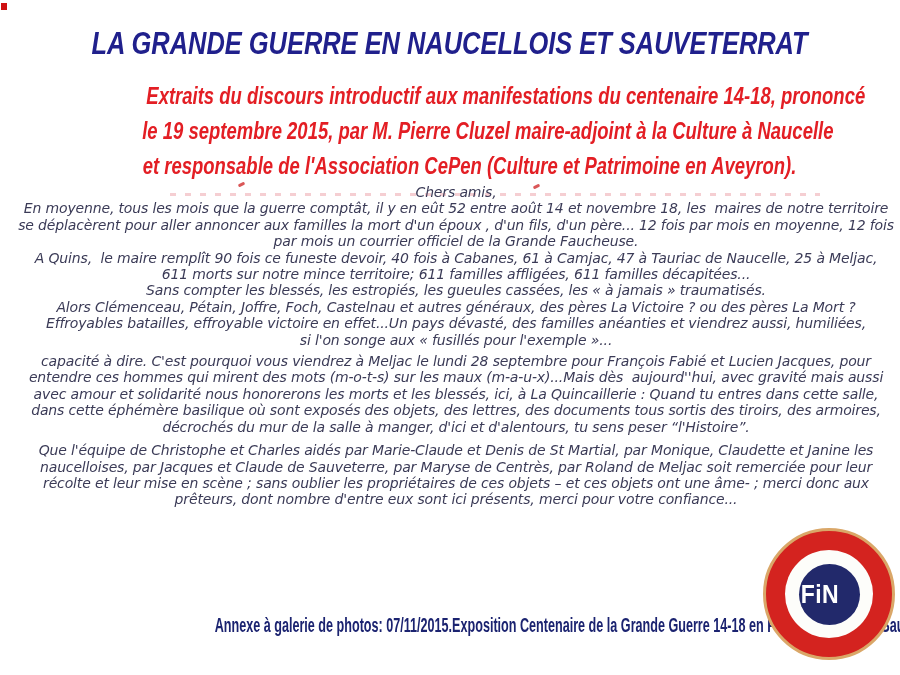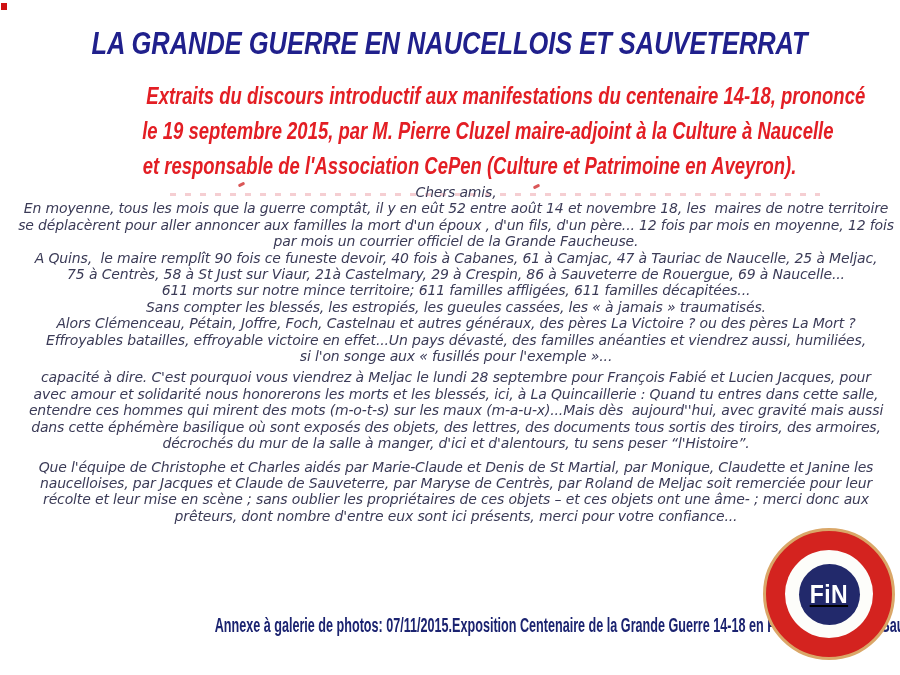--- a/index.html
+++ b/index.html
@@ -57,21 +57,21 @@
     position:absolute;left:763px;top:528px;width:132px;height:132px;border-radius:50%;
     background:#d4231f;border:3px solid #daa768;box-sizing:border-box;
     display:flex;align-items:center;justify-content:center;
   }
   .fin-white{
     width:88px;height:88px;border-radius:50%;background:#fdfdfa;
     display:flex;align-items:center;justify-content:center;
   }
   .fin-disc{
     width:61px;height:61px;border-radius:50%;background:#22296b;
-    display:flex;align-items:center;justify-content:center;text-decoration:underline;
+    display:flex;align-items:center;
   }
   .fin-disc span{
     color:#ffffff;font-weight:bold;font-size:25px;letter-spacing:0.5px;
     transform:scaleX(.92);display:inline-block;
   }
 </style>
 </head>
 <body>
 
 <div class="slide">
@@ -92,31 +92,30 @@
   <div class="red-comma" style="left:533px;top:185px;"></div>
   <div class="pink-strip"></div>
 
   <div class="bodytext">
     <div class="para p1">
       <div class="bline">Chers amis,</div>
       <div class="bline">En moyenne, tous les mois que la guerre comptât, il y en eût 52 entre août 14 et novembre 18, les  maires de notre territoire</div>
       <div class="bline">se déplacèrent pour aller annoncer aux familles la mort d'un époux , d'un fils, d'un père... 12 fois par mois en moyenne, 12 fois</div>
       <div class="bline">par mois un courrier officiel de la Grande Faucheuse.</div>
       <div class="bline">A Quins,  le maire remplît 90 fois ce funeste devoir, 40 fois à Cabanes, 61 à Camjac, 47 à Tauriac de Naucelle, 25 à Meljac,</div>
-      <div class="bline">75 à Centrès, 58 à St Just sur Viaur, 21à Castelmary, 29 à Crespin, 86 à Sauveterre de Rouergue, 69 à Naucelle...</div>
       <div class="bline">611 morts sur notre mince territoire; 611 familles affligées, 611 familles décapitées...</div>
       <div class="bline">Sans compter les blessés, les estropiés, les gueules cassées, les « à jamais » traumatisés.</div>
       <div class="bline">Alors Clémenceau, Pétain, Joffre, Foch, Castelnau et autres généraux, des pères La Victoire ? ou des pères La Mort ?</div>
       <div class="bline">Effroyables batailles, effroyable victoire en effet...Un pays dévasté, des familles anéanties et viendrez aussi, humiliées,</div>
       <div class="bline">si l'on songe aux « fusillés pour l'exemple »...</div>
     </div>
     <div class="para p2">
       <div class="bline">capacité à dire. C'est pourquoi vous viendrez à Meljac le lundi 28 septembre pour François Fabié et Lucien Jacques, pour</div>
+      <div class="bline">entendre ces hommes qui mirent des mots (m-o-t-s) sur les maux (m-a-u-x)...Mais dès  aujourd''hui, avec gravité mais aussi</div>
       <div class="bline">avec amour et solidarité nous honorerons les morts et les blessés, ici, à La Quincaillerie : Quand tu entres dans cette salle,</div>
-      <div class="bline">entendre ces hommes qui mirent des mots (m-o-t-s) sur les maux (m-a-u-x)...Mais dès  aujourd''hui, avec gravité mais aussi</div>
       <div class="bline">dans cette éphémère basilique où sont exposés des objets, des lettres, des documents tous sortis des tiroirs, des armoires,</div>
       <div class="bline">décrochés du mur de la salle à manger, d'ici et d'alentours, tu sens peser “l'Histoire”.</div>
     </div>
     <div class="para p3">
       <div class="bline">Que l'équipe de Christophe et Charles aidés par Marie-Claude et Denis de St Martial, par Monique, Claudette et Janine les</div>
       <div class="bline">naucelloises, par Jacques et Claude de Sauveterre, par Maryse de Centrès, par Roland de Meljac soit remerciée pour leur</div>
       <div class="bline">récolte et leur mise en scène ; sans oublier les propriétaires de ces objets – et ces objets ont une âme- ; merci donc aux</div>
       <div class="bline">prêteurs, dont nombre d'entre eux sont ici présents, merci pour votre confiance...</div>
     </div>
   </div>

